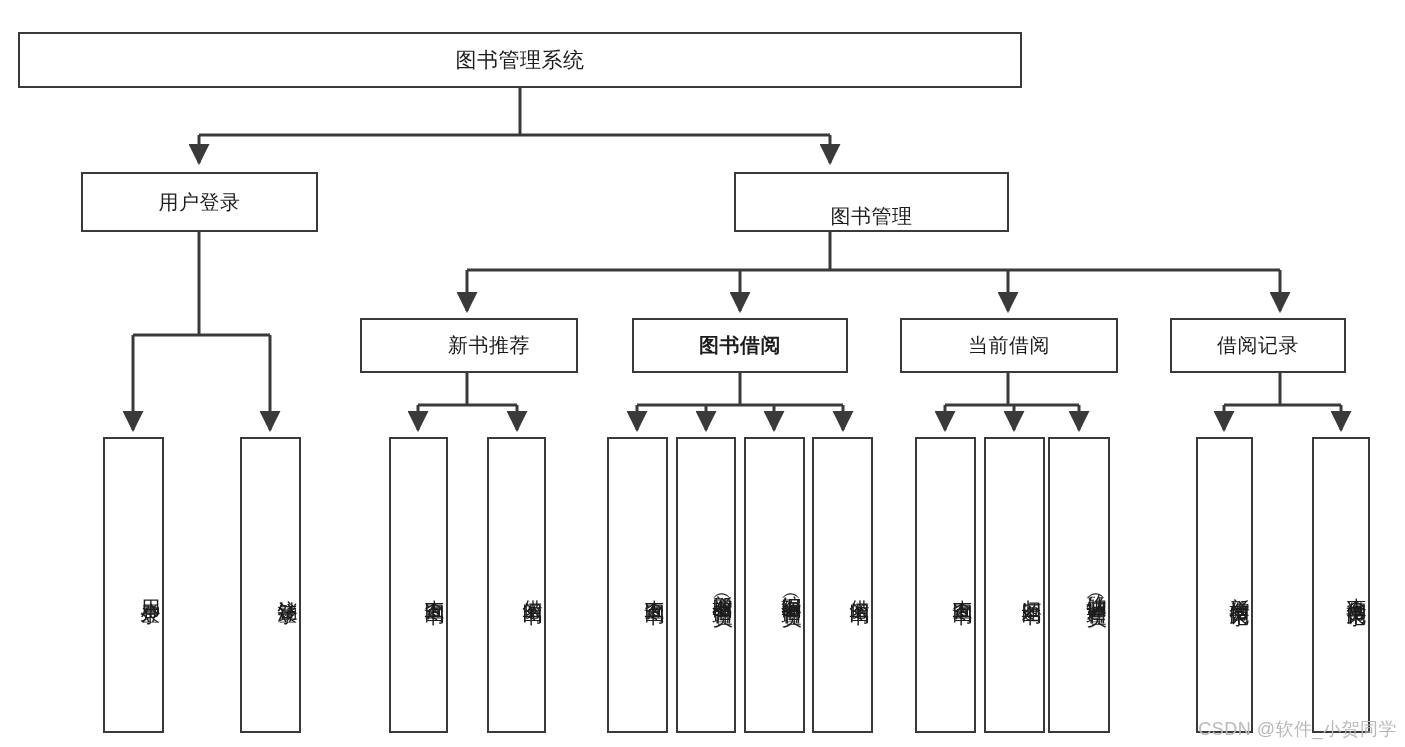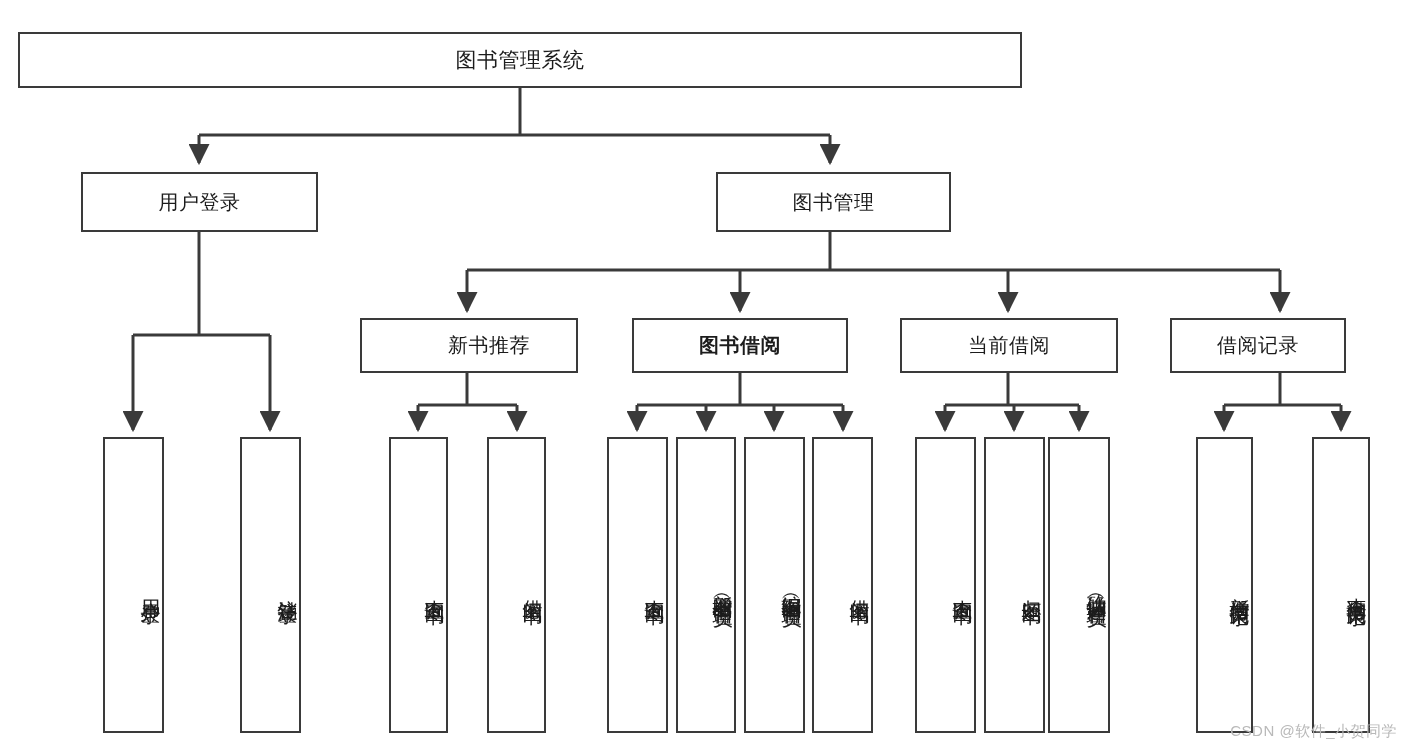--- a/index.html
+++ b/index.html
@@ -32,21 +32,21 @@
     align-items:flex-start;
     justify-content:center;
     padding-top:6px;
     letter-spacing:2px;
   }
   .node.v span{display:block;}
   svg.edges{position:absolute;left:0;top:0;width:1405px;height:747px;pointer-events:none;}
   .watermark{
     position:absolute;
     right:8px;bottom:6px;
-    font-size:15px;
+    font-size:18px;
     color:#b9b9b9;
     letter-spacing:0.5px;
     white-space:nowrap;
   }
 </style>
 </head>
 <body>
 
 <div id="diagram">
 
@@ -100,21 +100,21 @@
     </g>
   </svg>
 
   <div class="node h" style="left:18px;top:12px;width:1004px;height:56px;margin-top:20px;">
     <span>图书管理系统</span>
   </div>
 
   <div class="node l2" style="left:81px;top:172px;width:237px;height:60px;">
     <span>用户登录</span>
   </div>
-  <div class="node l2" style="left:716px;top:172px;width:235px;height:60px;">
+  <div class="node l2" style="left:734px;top:172px;width:275px;height:60px;align-items:flex-end;">
     <span>图书管理</span>
   </div>
 
   <div class="node l2" style="left:360px;top:318px;width:218px;height:55px;padding-left:40px;">
     <span>新书推荐</span>
   </div>
   <div class="node l2" style="left:632px;top:318px;width:216px;height:55px;font-weight:bold;">
     <span>图书借阅</span>
   </div>
   <div class="node l2" style="left:900px;top:318px;width:218px;height:55px;font-family:Liberation Serif, serif;">

